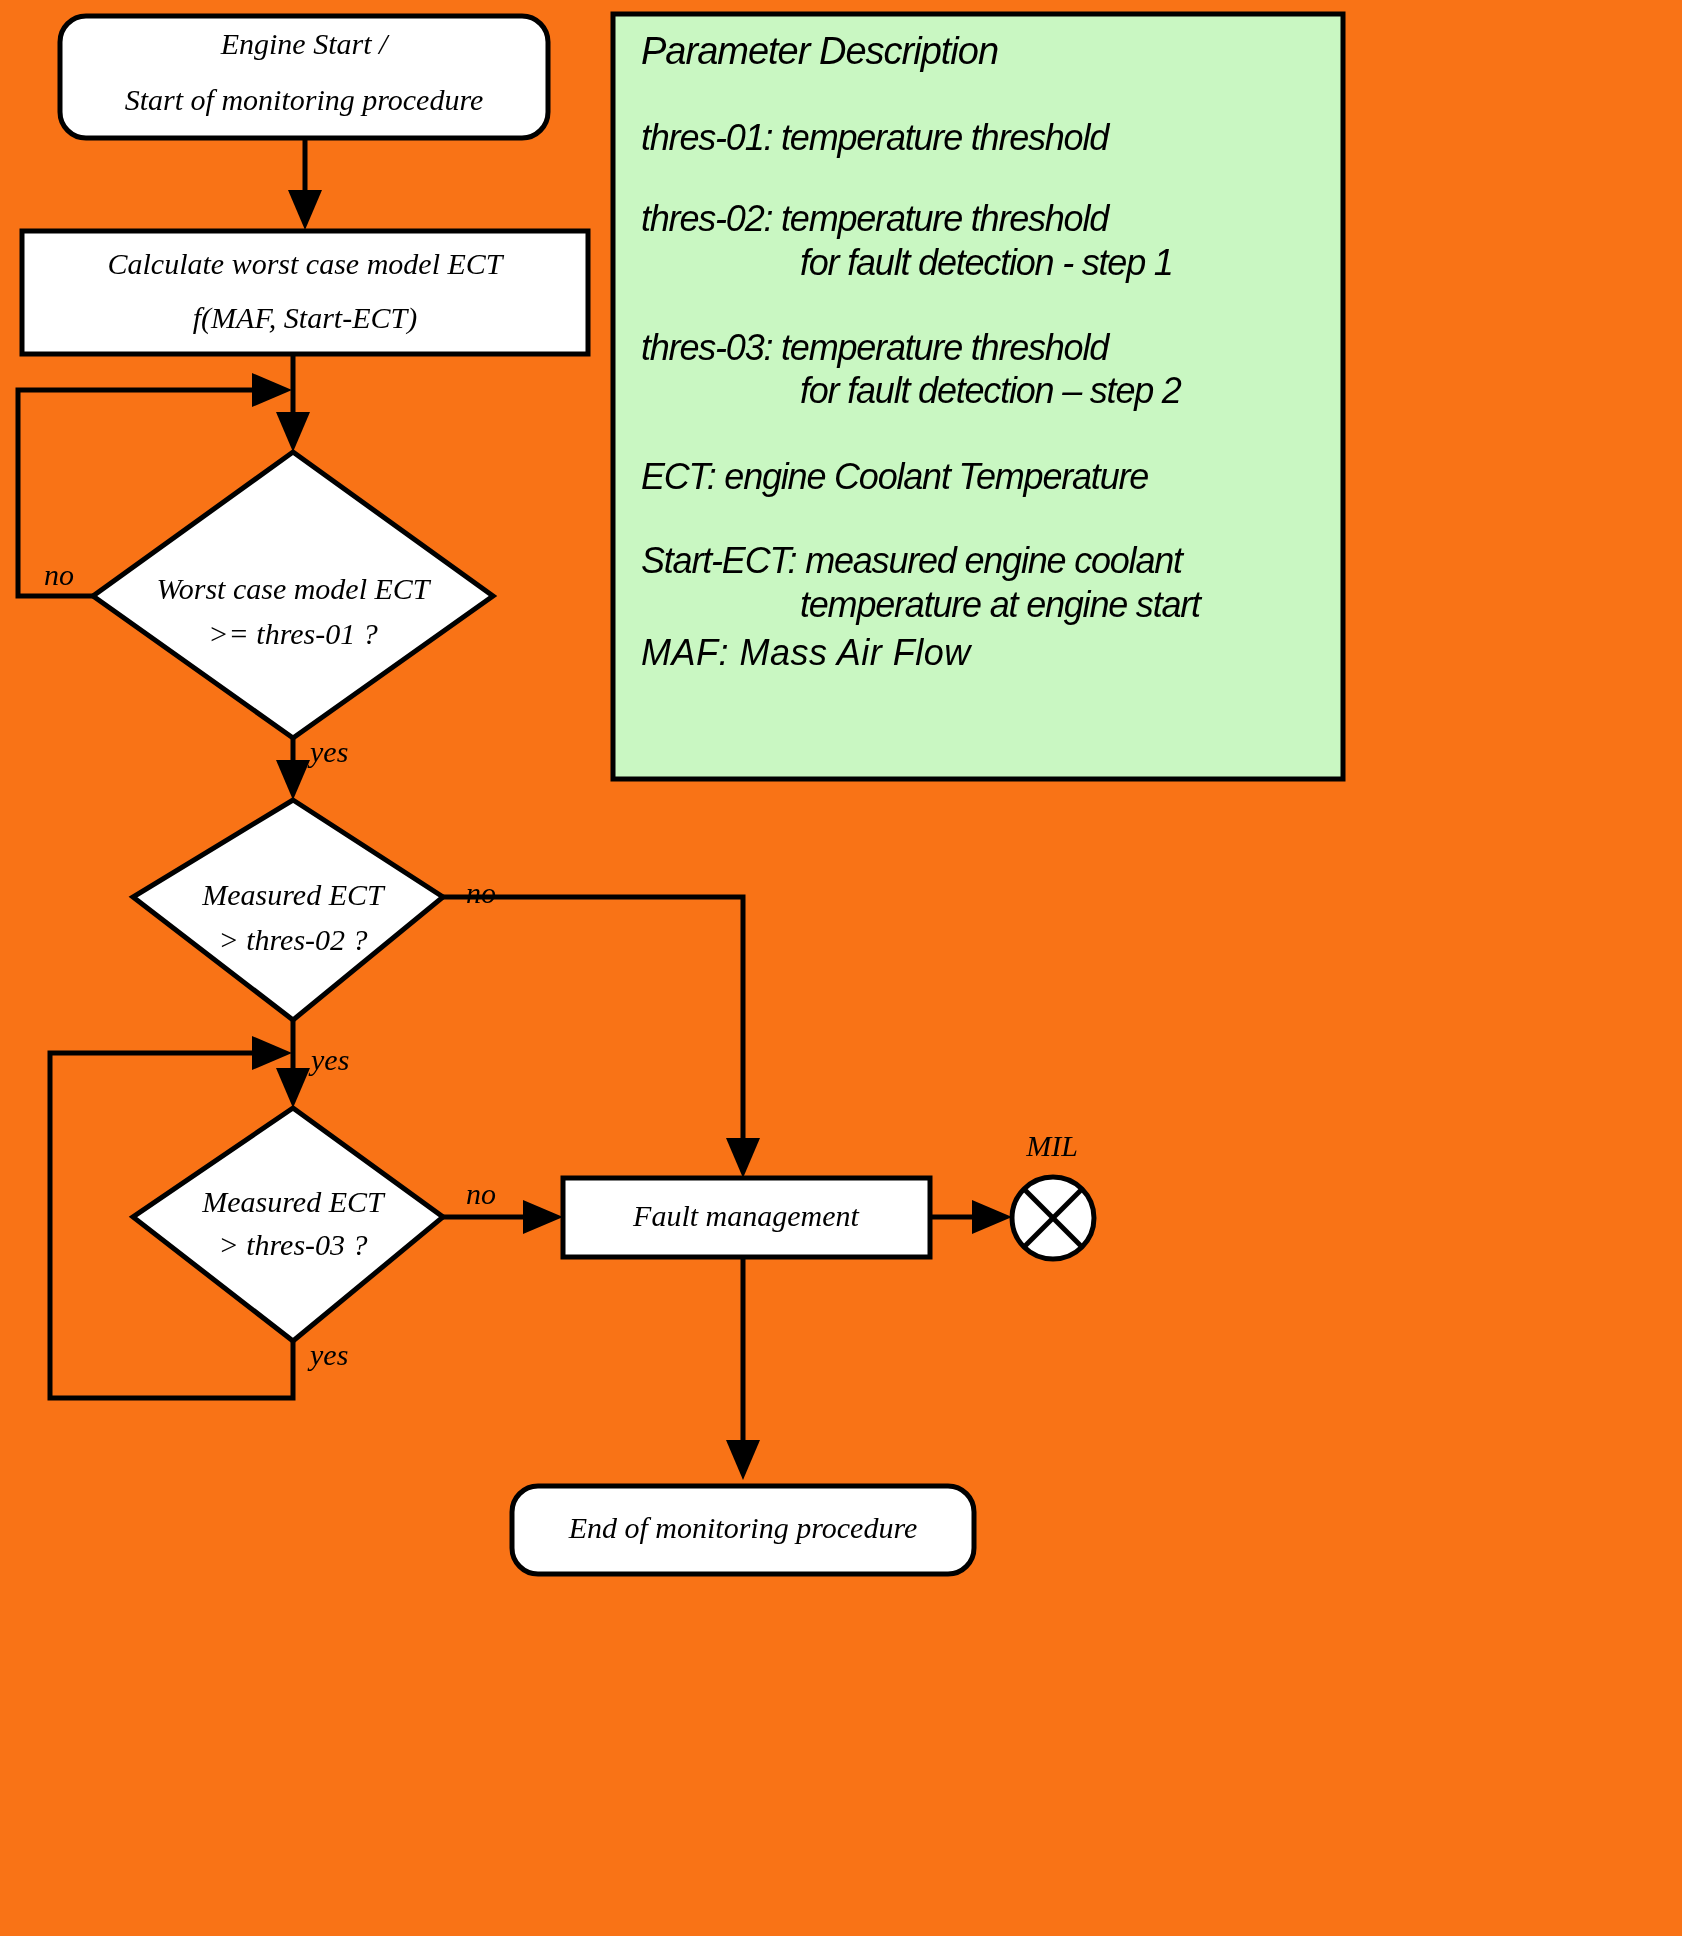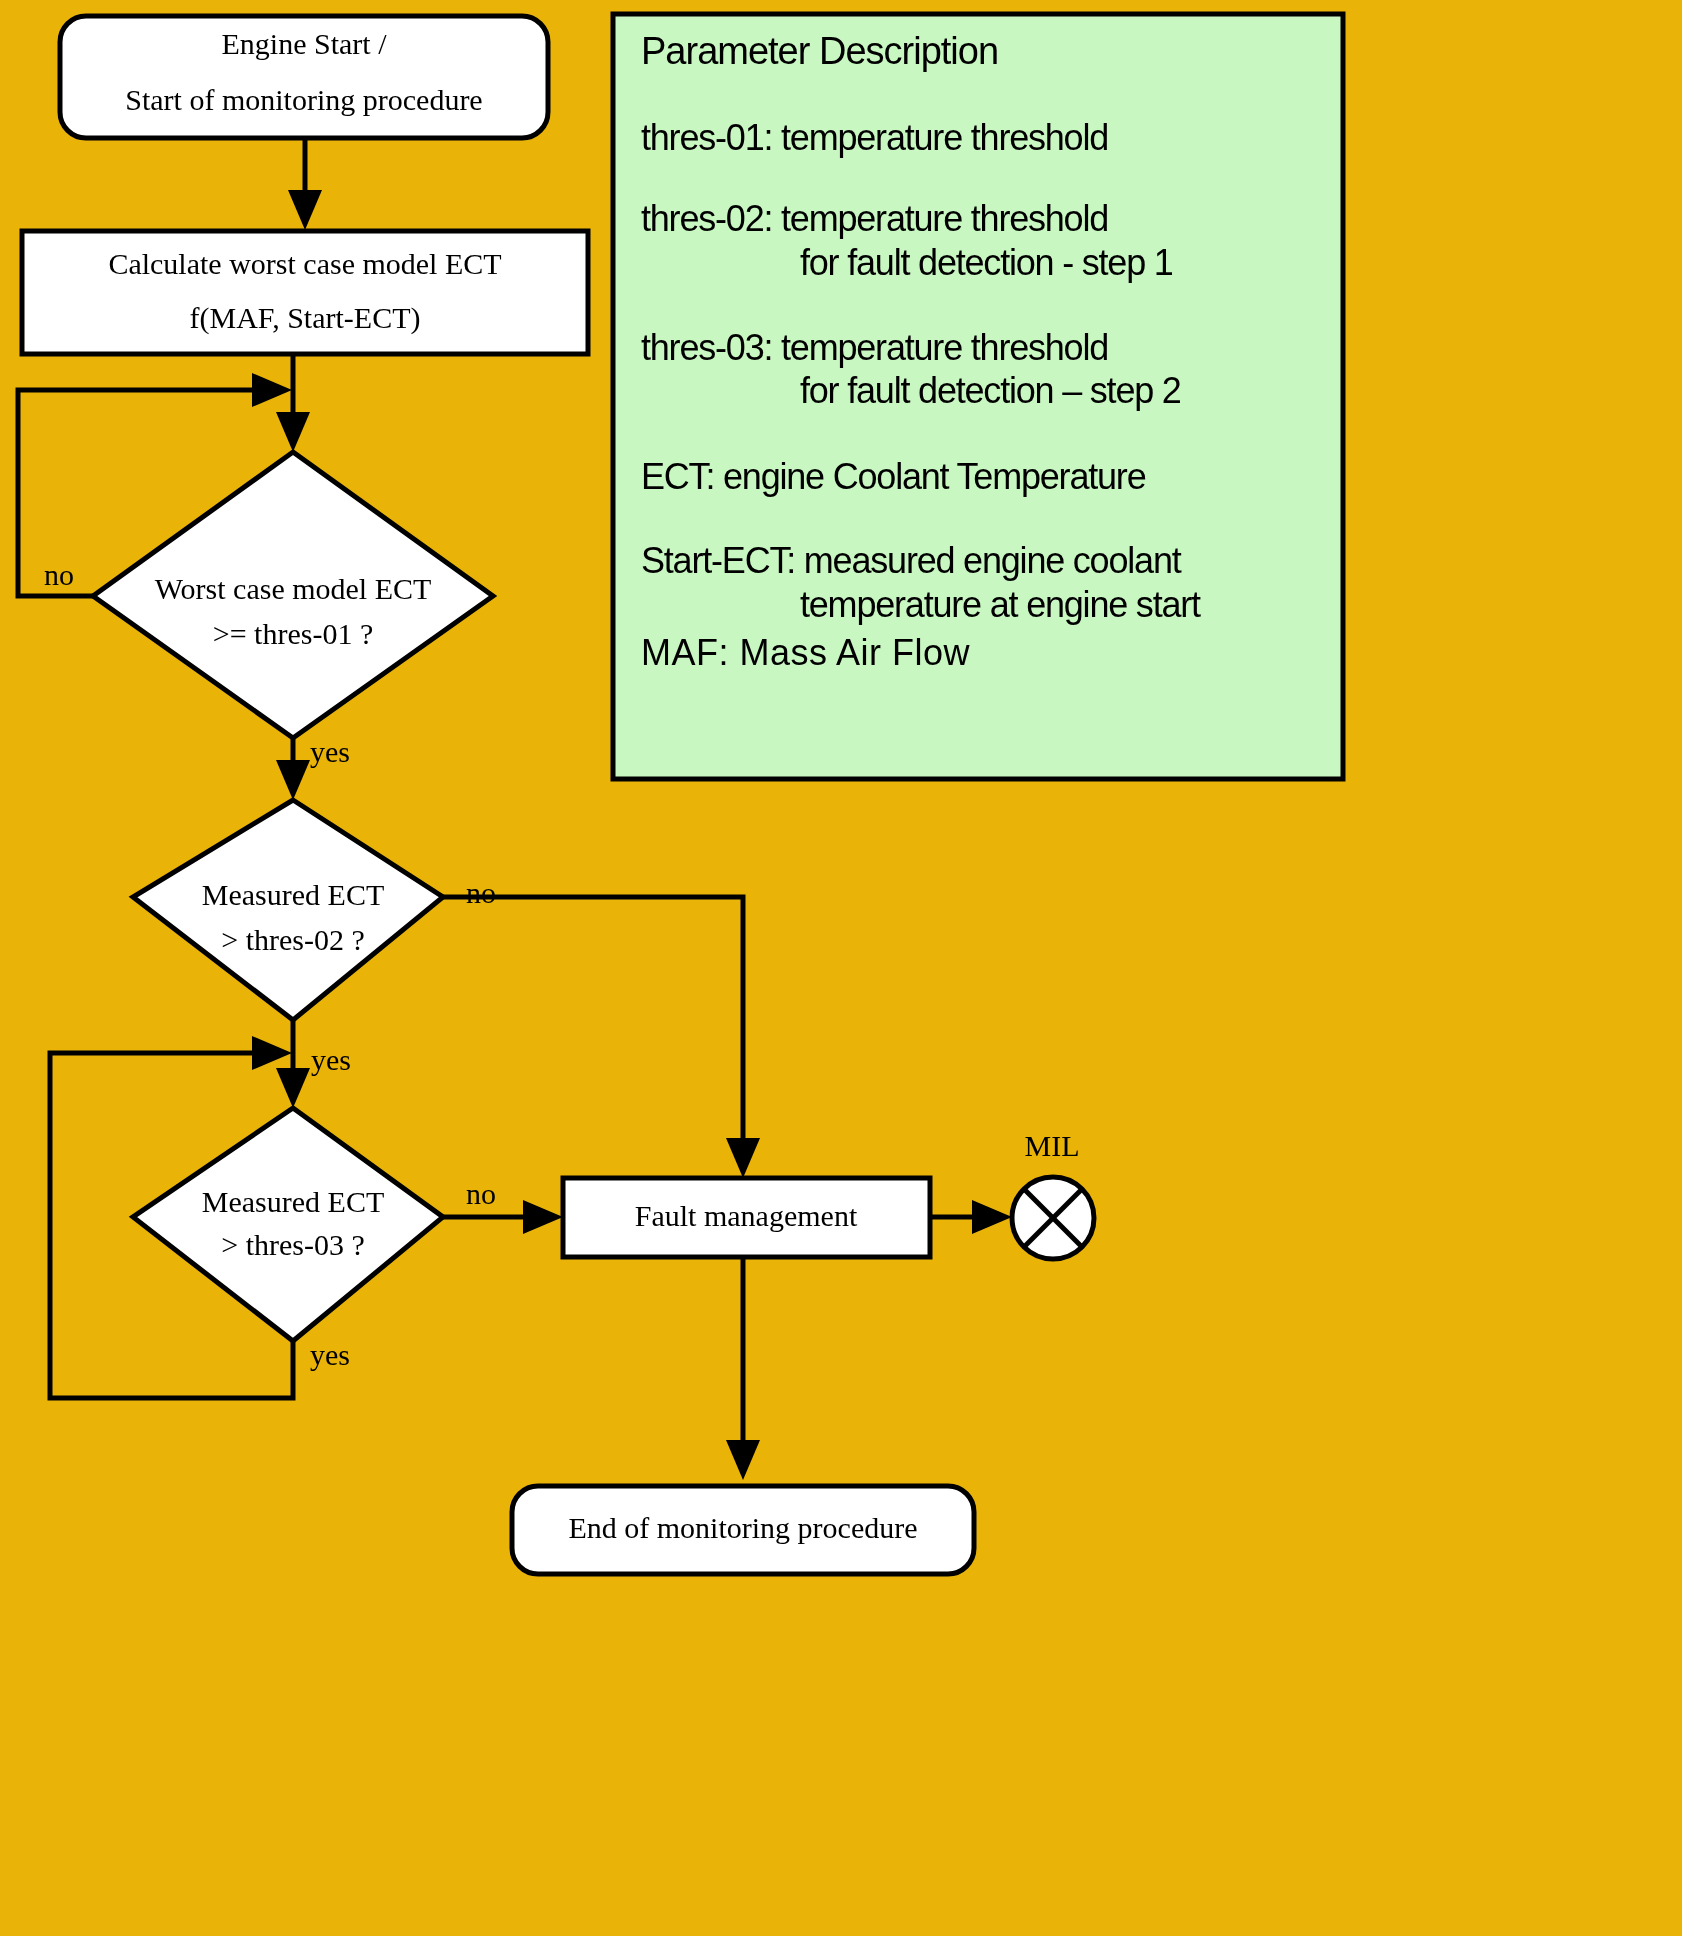--- a/index.html
+++ b/index.html
@@ -1,17 +1,17 @@
 <!DOCTYPE html>
 <html><head>
 <meta charset="utf-8">
 <style>
   html,body{margin:0;padding:0;background:#ffffff;}
   body{width:1682px;height:1936px;font-family:"Liberation Serif",serif;}
-  #stage{position:relative;width:1682px;height:1936px;overflow:hidden;background:#eab308;}
+  #stage{position:relative;width:1682px;height:1936px;overflow:hidden;background:#f97316;font-style:italic;}
   svg{position:absolute;top:0;left:0;width:1682px;height:1936px;}
   .shape-fill-white{fill:#fff;stroke:#000;stroke-width:5;}
   .conn{fill:none;stroke:#000;stroke-width:5;stroke-linejoin:miter;}
   .arrowhead{fill:#000;stroke:none;}
   .legend-box{stroke:#000;stroke-width:5;}
   text{dominant-baseline:middle;}
   .t-serif{font-family:"Liberation Serif",serif;fill:#000;}
   .t-node{font-size:30px;text-anchor:middle;}
   .t-label{font-size:30px;text-anchor:start;}
   .t-mil{font-size:30px;text-anchor:middle;}

